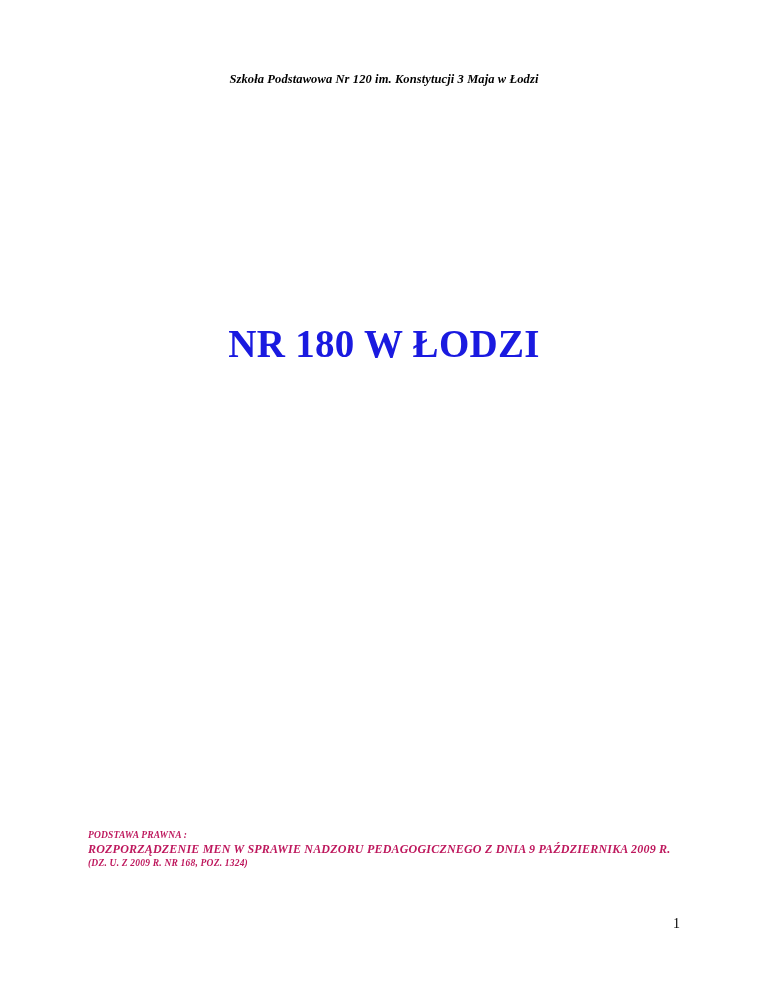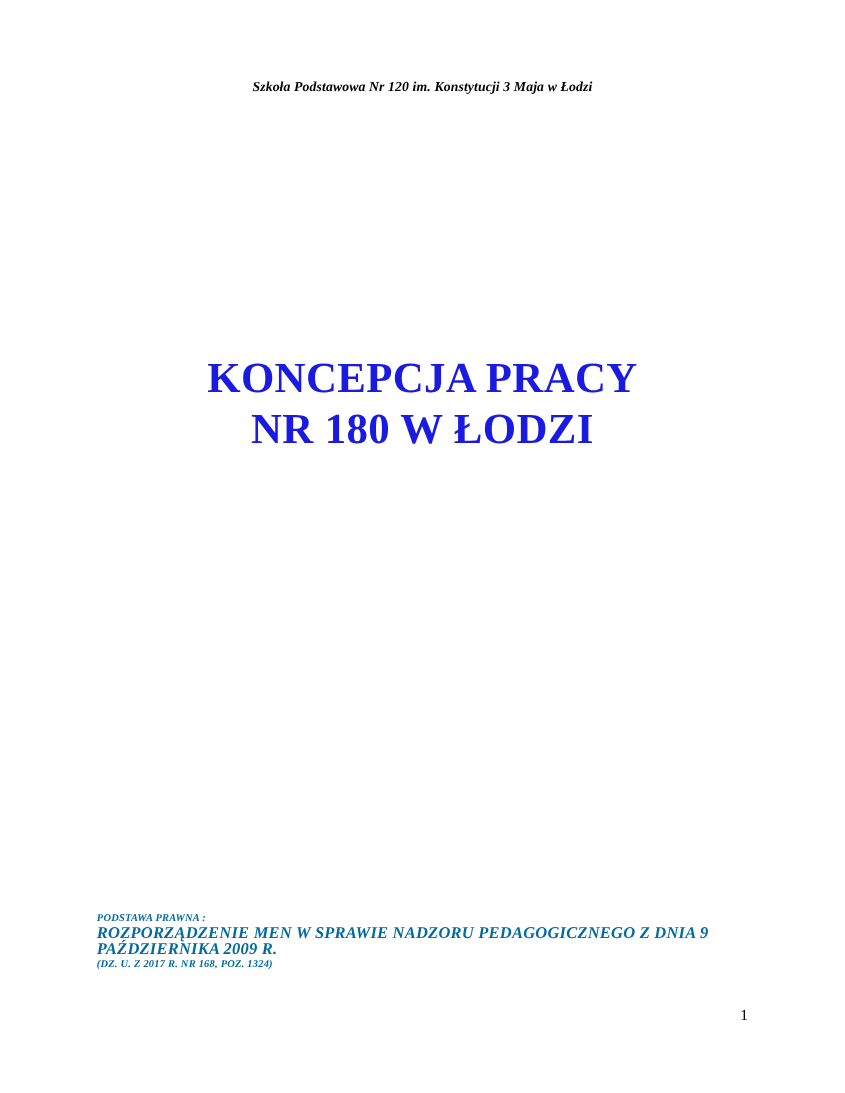--- a/index.html
+++ b/index.html
@@ -53,52 +53,51 @@
     height: 47px;
   }
   .legal {
     position: absolute;
     top: 828px;
     left: 88px;
     width: 600px;
     font-family: "Liberation Serif", serif;
     font-style: italic;
     font-weight: bold;
-    color: #0369a1;
+    color: #be185d;
   }
   .legal-line {
     display: block;
     line-height: 14px;
   }
   .legal-l1 { font-size: 9.5px; font-variant: small-caps; letter-spacing: 0.2px; }
-  .legal-l2 { font-size: 15px; font-variant: small-caps; letter-spacing: 0.2px; }
+  .legal-l2 { font-size: 12px; font-variant: small-caps; letter-spacing: 0.2px; }
   .legal-l3 { font-size: 9.5px; font-variant: small-caps; letter-spacing: 0.2px; }
   .page-number {
     position: absolute;
     top: 916px;
     right: 88px;
     font-family: "Liberation Serif", serif;
     font-size: 14px;
     color: #000000;
   }
 </style>
 </head>
 <body>
 
 <div class="page">
 
   <div class="header">Szkoła Podstawowa Nr 120 im. Konstytucji 3 Maja w Łodzi</div>
 
   <div class="title-block">
-    <span class="title-line">KONCEPCJA PRACY</span>
     <span class="title-line">NR 180 W ŁODZI</span>
     <span class="title-spacer"></span>
   </div>
 
   <div class="legal">
     <span class="legal-line legal-l1">PODSTAWA PRAWNA :</span>
     <span class="legal-line legal-l2">ROZPORZĄDZENIE MEN W SPRAWIE NADZORU PEDAGOGICZNEGO Z DNIA 9 PAŹDZIERNIKA 2009 R.</span>
-    <span class="legal-line legal-l3">(DZ. U. Z 2017 R. NR 168, POZ. 1324)</span>
+    <span class="legal-line legal-l3">(DZ. U. Z 2009 R. NR 168, POZ. 1324)</span>
   </div>
 
   <div class="page-number">1</div>
 
 </div>
 
 </body></html>

